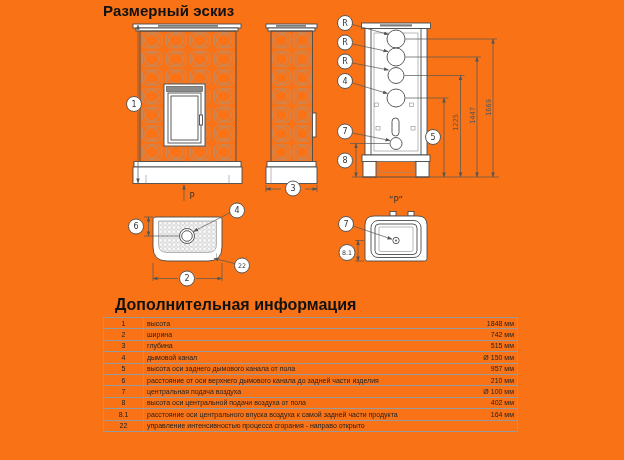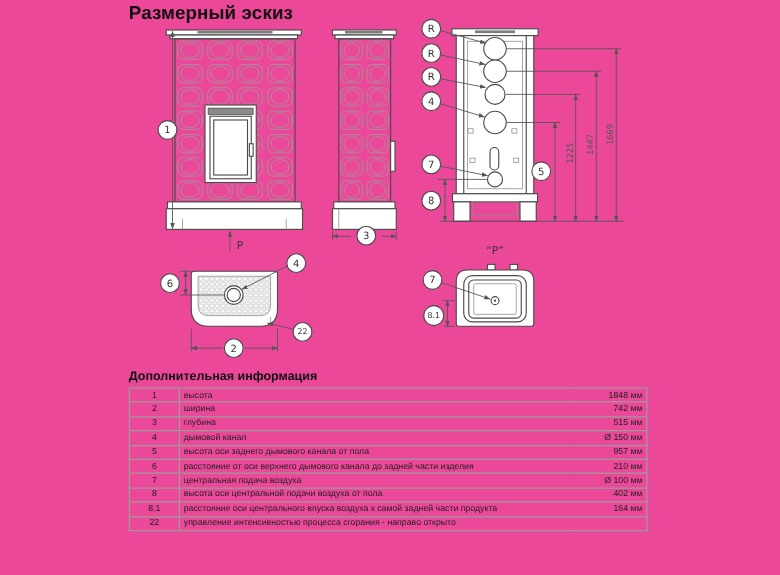--- a/index.html
+++ b/index.html
@@ -1,17 +1,17 @@
 <!DOCTYPE html>
 <html><head>
 <meta charset="utf-8">
 <style>
   html,body { margin:0; padding:0; background:#fff; }
   .page {
-    position:relative; width:624px; height:460px; background:#ec4899;
+    position:relative; width:624px; height:460px; background:#f97316;
     font-family:"Liberation Sans", sans-serif; overflow:hidden; color:#111;
   }
   .title {
     position:absolute; left:103px; top:2px; font-size:15px; font-weight:bold;
     letter-spacing:.1px;
   }
   svg.drawing { position:absolute; left:0; top:0; }
   svg .ln   { stroke:#4a4a4a; stroke-width:.9; fill:none; }
   svg .lnw  { stroke:#4a4a4a; stroke-width:.9; fill:#fff; }
   svg .thin { stroke:#8a8a8a; stroke-width:.6; fill:none; }
@@ -23,21 +23,21 @@
   }
   svg .callout.small text { font-size:6.3px; }
   svg .dimtext {
     font-family:"DejaVu Sans Mono", monospace; font-size:7px; fill:#555;
   }
   svg .viewlabel {
     font-family:"DejaVu Sans", sans-serif; font-size:8.5px; fill:#333;
     text-anchor:middle;
   }
   .info { position:absolute; left:103px; top:296px; width:415px; }
-  .info h2 { margin:0 0 3px 0; font-size:10px; font-weight:bold; }
+  .info h2 { margin:0 0 3px 12px; font-size:16px; font-weight:bold; }
   .info table { border-collapse:collapse; width:100%; table-layout:fixed; }
   .info td {
     border:1px solid #9a9a9a; font-size:7px; color:#222;
     padding:1px 3px; height:8.4px; overflow:hidden; white-space:nowrap;
   }
   .info td.c-num  { width:33px; text-align:center; }
   .info td.c-desc { border-right:none; }
   .info td.c-val  { width:52px; border-left:none; text-align:right; }
   .note {
     position:absolute; left:103px; top:425px; width:485px;

